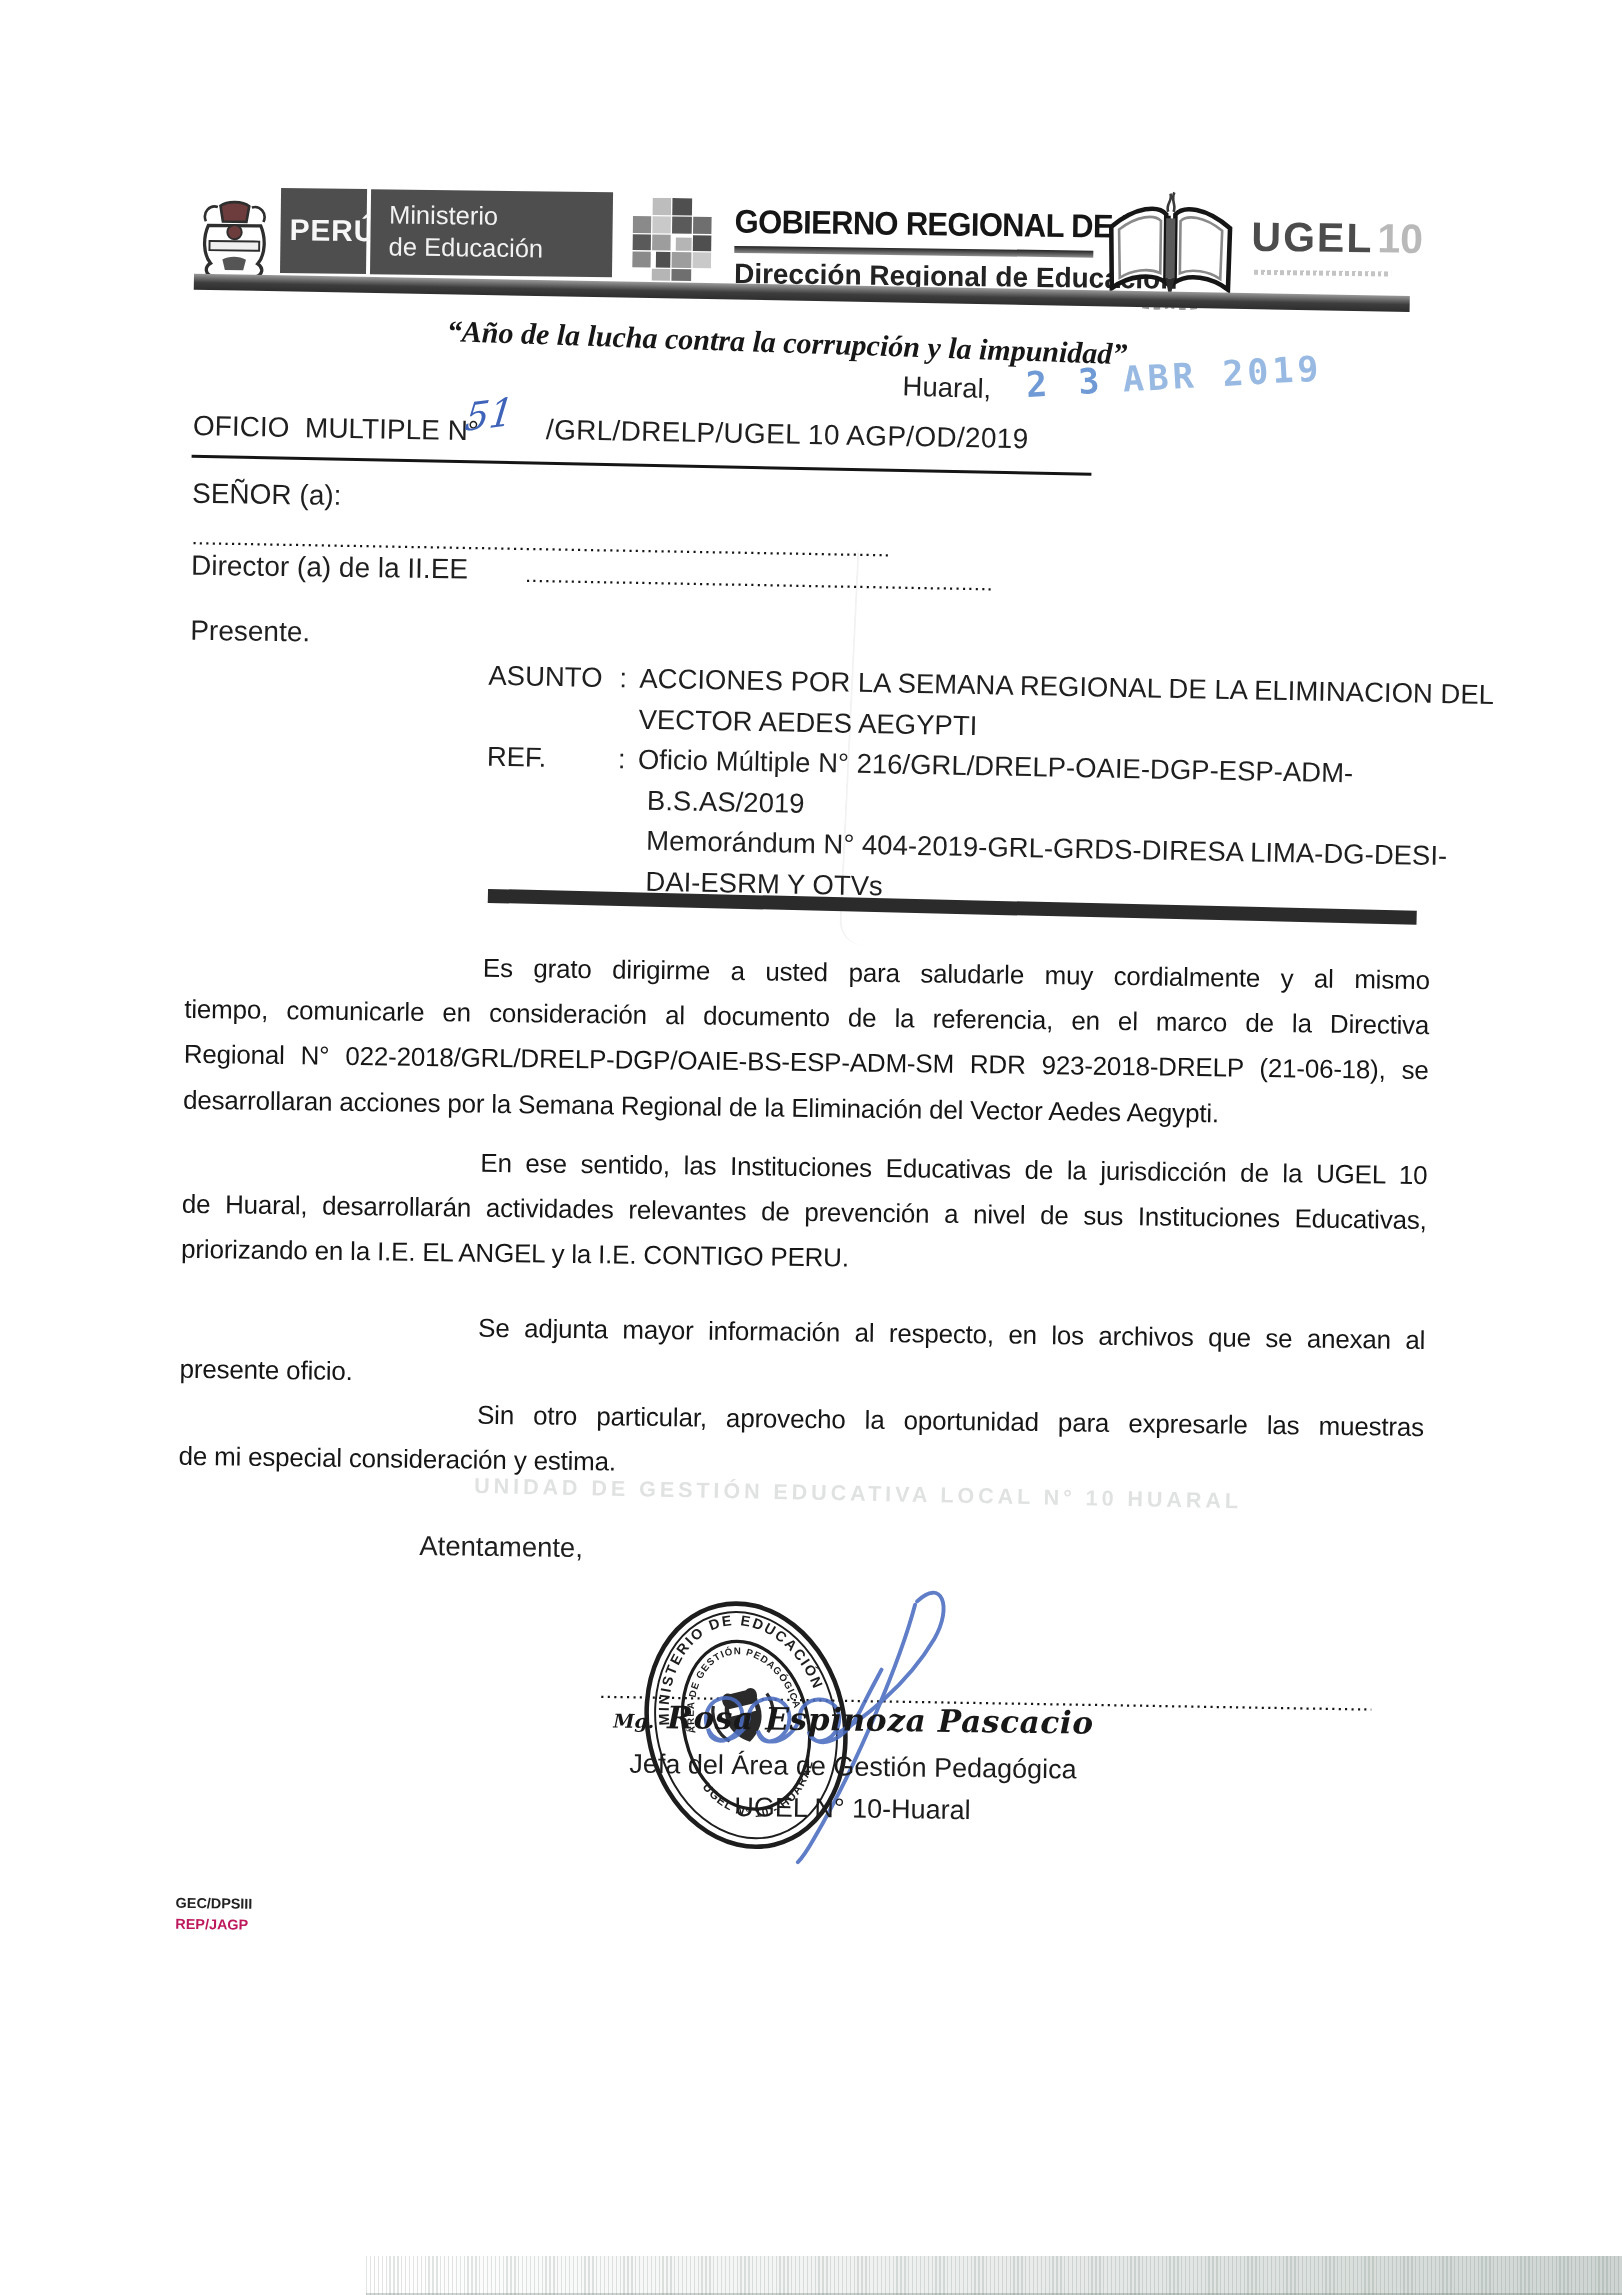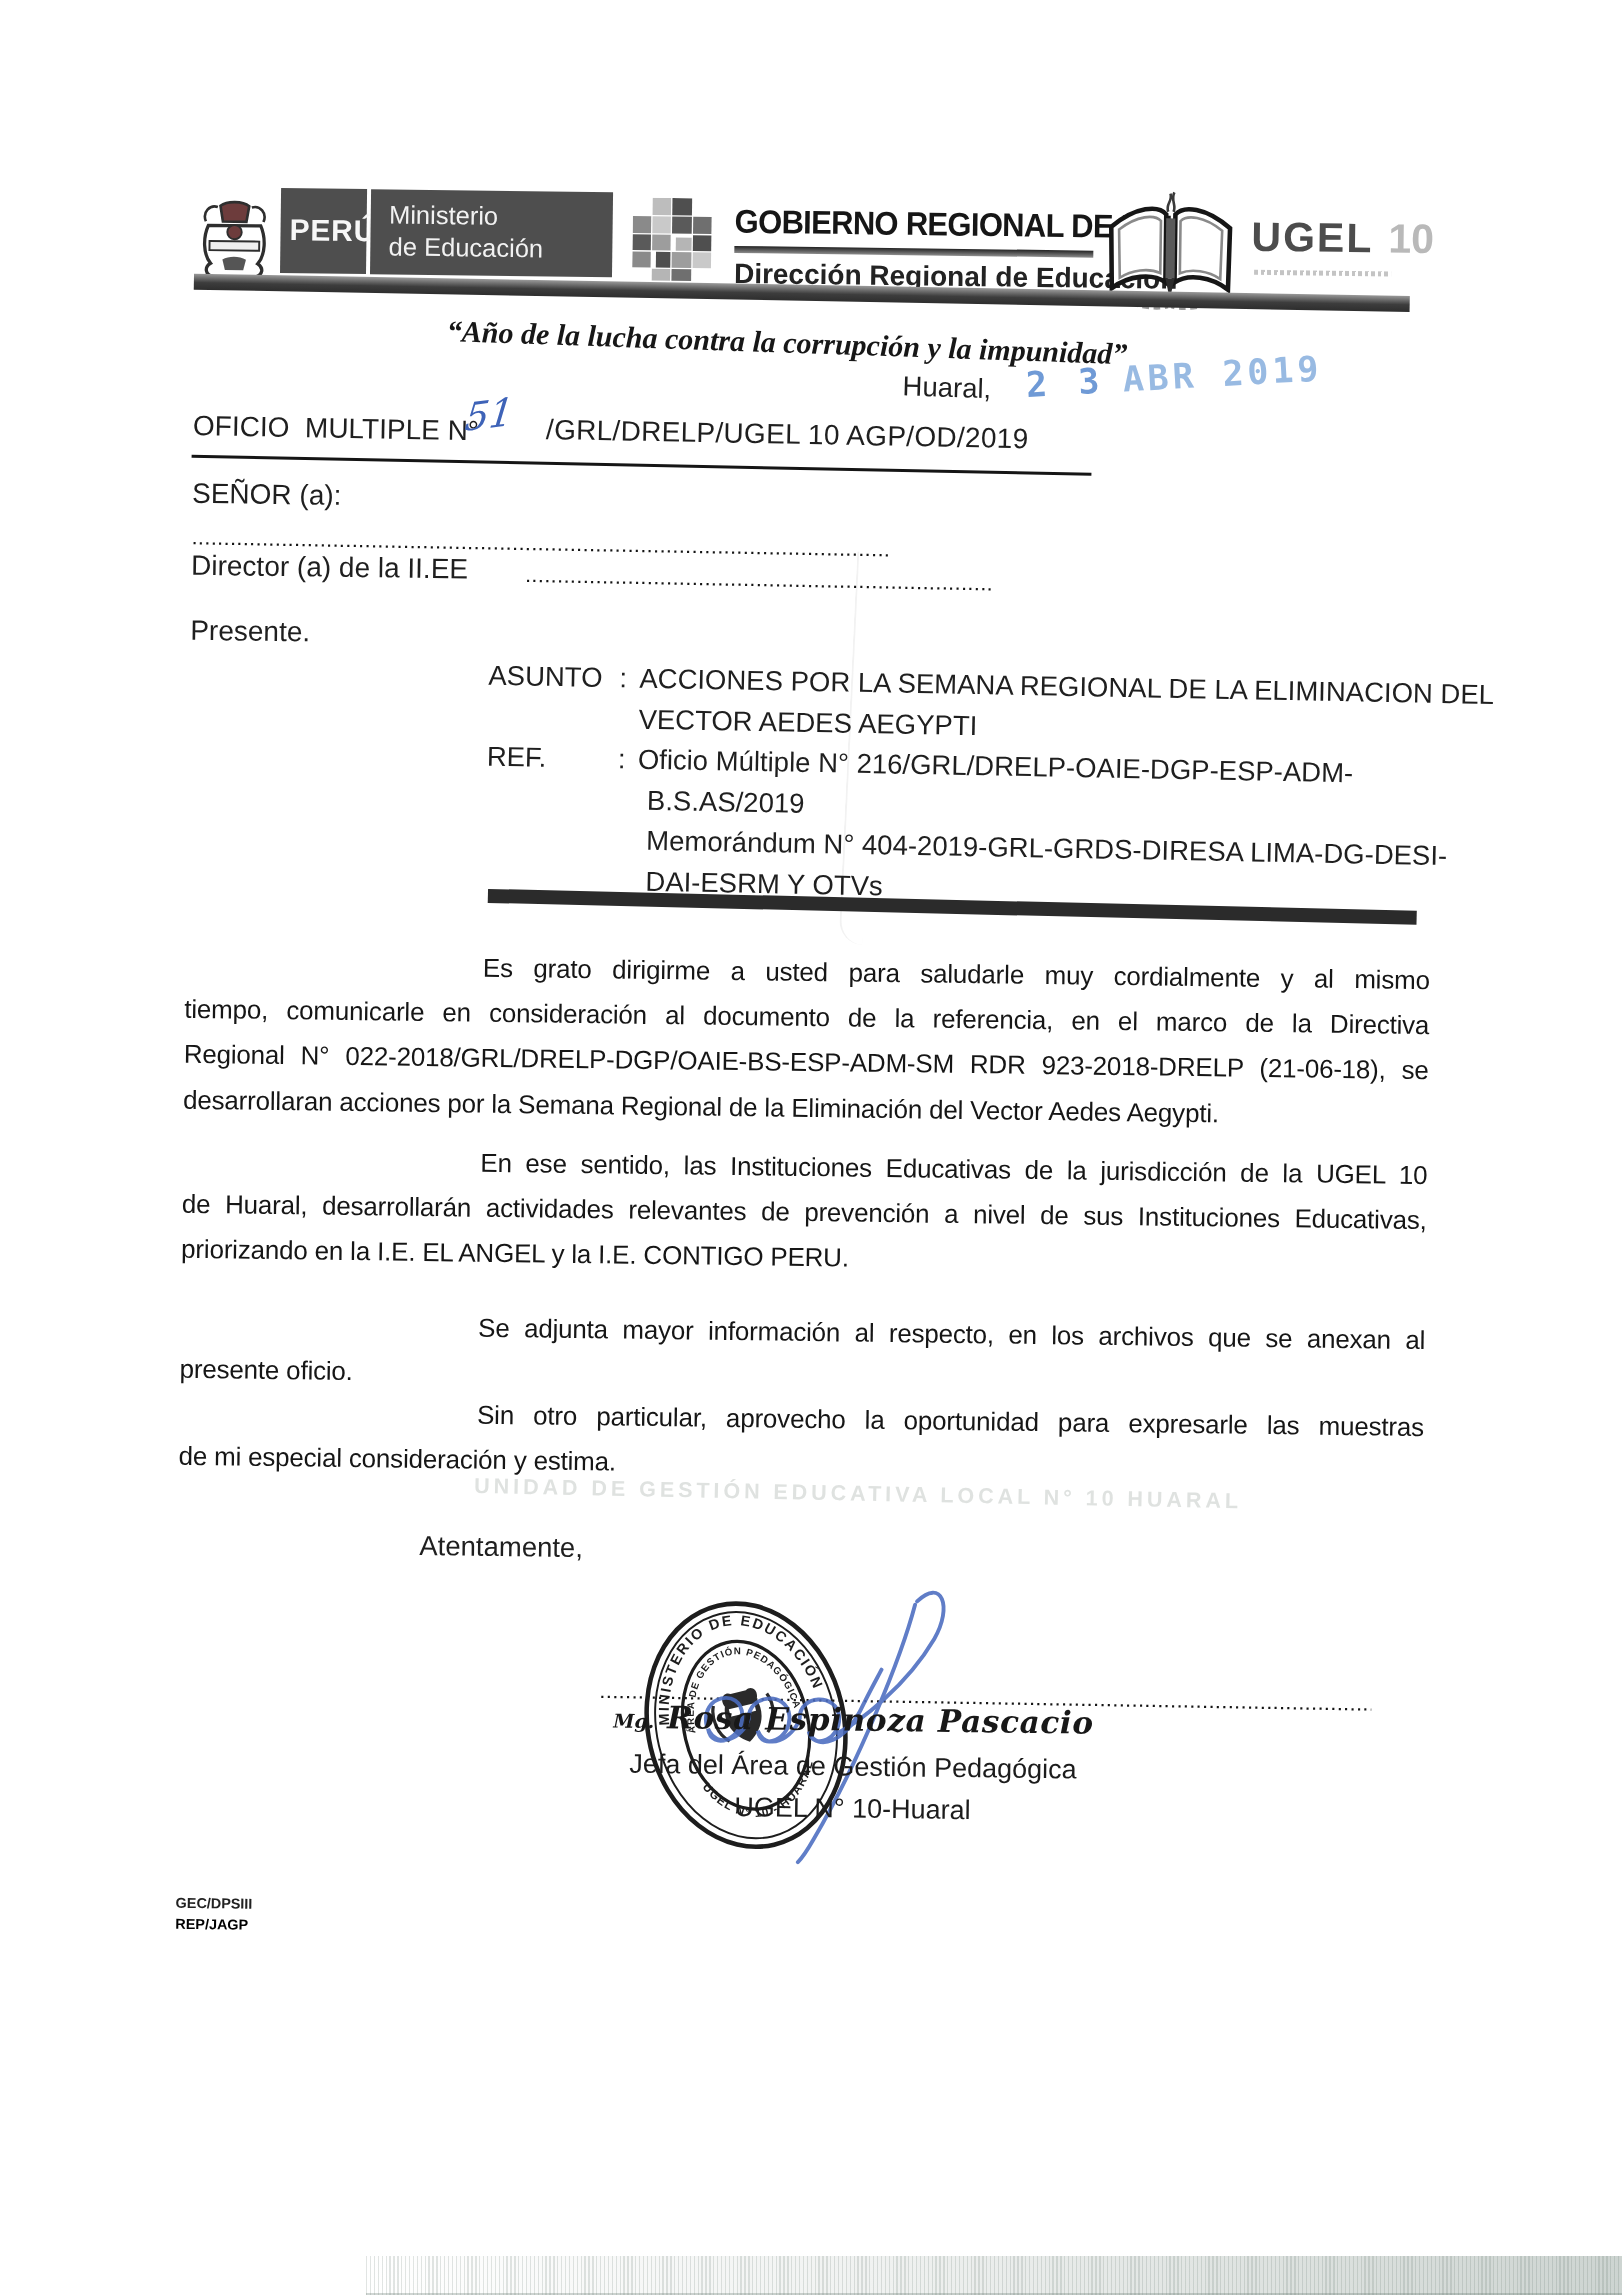--- a/index.html
+++ b/index.html
@@ -72,21 +72,21 @@
       <path d="M40 62 C68 40 94 38 104 48 L104 128 C86 120 60 124 42 136 Z" fill="none" stroke="#8a8a8a" stroke-width="4"></path>
       <path d="M198 62 C170 40 144 38 134 48 L134 128 C152 120 178 124 196 136 Z" fill="none" stroke="#8a8a8a" stroke-width="4"></path>
       <rect x="112" y="44" width="14" height="92" fill="#5a5a5a"></rect>
       <path d="M112 136 L126 136 L119 168 Z" fill="#2c2c2c"></path>
       <path d="M115 34 C110 22 122 18 118 6 M123 34 C128 24 118 16 124 4" fill="none" stroke="#3a3a3a" stroke-width="4"></path>
       <path d="M30 160 C58 178 96 184 116 178 M208 160 C180 178 142 184 122 178" fill="none" stroke="#9a9a9a" stroke-width="8" stroke-dasharray="10 7"></path>
     </svg>
 
     <div style="position:absolute;left:1242px;top:208px;">
       <span class="t" style="position:relative;font-size:41px;font-weight:800;letter-spacing:2px;color:#4c4c4c;">UGEL</span>
-      <span class="t" style="position:relative;margin-left:12px;font-size:41px;font-weight:800;color:#b9b9b9;text-align:center;">10</span>
+      <span class="t" style="position:relative;margin-left:1px;font-size:41px;font-weight:800;color:#b9b9b9;text-align:center;">10</span>
     </div>
     <div style="position:absolute;left:1245px;top:264px;width:137px;height:4.6px;background:repeating-linear-gradient(90deg,#c4c4c4 0 3.9px,transparent 3.9px 6.5px);"></div>
 
     <div style="position:absolute;left:185px;top:285px;width:1216px;height:16.4px;transform:rotate(.3deg);background:linear-gradient(#9a9a9a,#3d3d3d 55%,#2e2e2e);"></div>
 
     <div class="t" style="left:393px;top:326px;width:772px;text-align:center;font-family:'Liberation Serif',serif;font-style:italic;font-weight:600;font-size:30px;color:#171717;transform:rotate(1.2deg);">“Año de la lucha contra la corrupción y la impunidad”</div>
     <div class="t" style="left:895px;top:370px;font-size:27.5px;transform:rotate(1deg);">Huaral,</div>
     <div style="position:absolute;left:1018px;top:352px;transform:rotate(-4deg);font-family:'DejaVu Sans Mono',monospace;font-weight:bold;white-space:nowrap;">
       <span style="font-size:35px;letter-spacing:5.2px;color:#6f9ad6;">2 3</span>
       <span style="font-size:35px;letter-spacing:3.9px;color:#87aede;opacity:.85;margin-left:11.8px;">ABR 2019</span>
@@ -181,21 +181,21 @@
     <div style="position:absolute;left:569px;top:1701px;width:589px;text-align:center;">
       <div style="position:relative;font-family:'DejaVu Serif',serif;font-style:italic;font-weight:bold;color:#181818;white-space:nowrap;">
         <span style="font-size:19px;margin-right:9.2px;">Mg.</span>
         <span style="font-size:31px;letter-spacing:0.7px;">Rosa Espinoza Pascacio</span>
       </div>
       <div class="tpl" style="position:relative;margin-top:14.4px;font-family:'Liberation Sans',sans-serif;font-size:27px;color:#1c1c1c;">Jefa del Área de Gestión Pedagógica</div>
       <div style="position:relative;margin-top:10.5px;font-family:'Liberation Sans',sans-serif;font-size:27px;color:#1c1c1c;">UGEL N° 10-Huaral</div>
     </div>
 
     <div class="t" style="left:188px;top:1903px;font-size:14.4px;font-weight:bold;color:#222222;">GEC/DPSIII</div>
-    <div class="t" style="left:188px;top:1924px;font-size:14.4px;font-weight:bold;color:#000000;text-align:right;">REP/JAGP</div>
+    <div class="t" style="left:188px;top:1924px;font-size:14.4px;font-weight:bold;color:#be185d;text-align:right;">REP/JAGP</div>
 
   </div>
 
   <div style="position:absolute;left:366px;top:2256px;width:1256px;height:37px;
               background:
                 repeating-linear-gradient(90deg, rgba(90,110,100,.18) 0 1.3px, rgba(0,0,0,0) 1.3px 3.9px),
                 linear-gradient(to right, rgba(150,163,156,0) 0%, rgba(150,163,156,.14) 40%, rgba(139,155,147,.30) 75%, rgba(130,148,140,.40) 100%);
               border-bottom:2.6px solid rgba(100,118,108,.30);"></div>
 </div>
 

